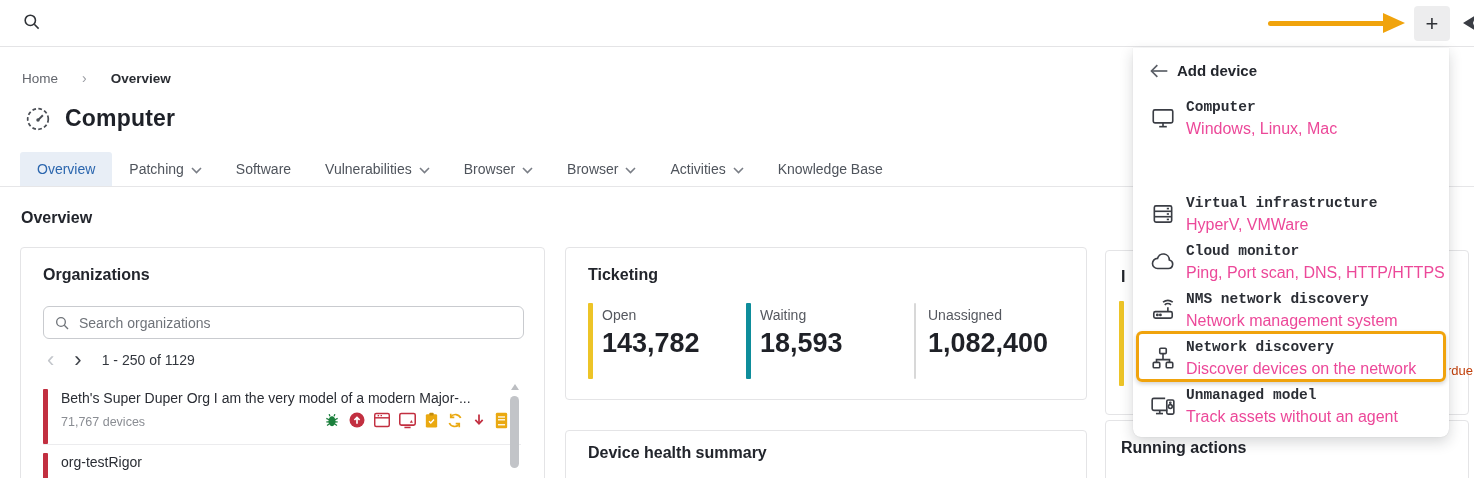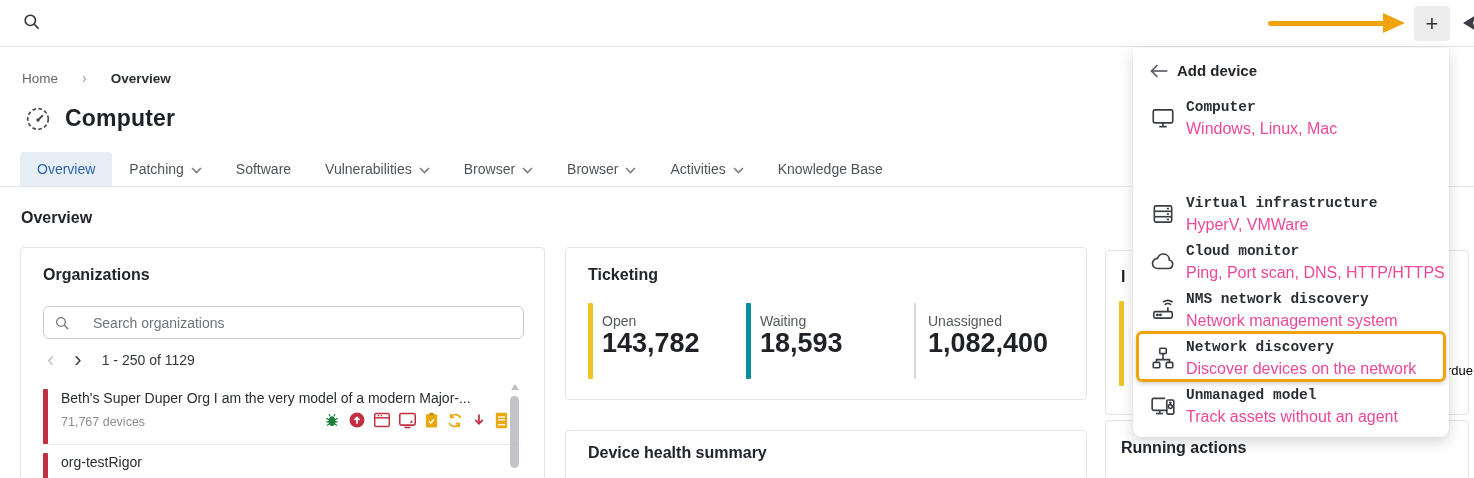--- a/index.html
+++ b/index.html
@@ -44,21 +44,21 @@
   .section-title { position:absolute; top:209px; left:21px; font-size:16px; font-weight:700; color:#22252c; }
 
   
   .card { position:absolute; background:#fff; border:1px solid #e4e4e6; border-radius:4px; }
   .card-title { font-size:16px; font-weight:700; color:#22252c; }
 
   
   #org-card { left:20px; top:247px; width:525px; height:260px; }
   #org-card .card-title { position:absolute; left:22px; top:18px; }
   .org-search { position:absolute; left:22px; top:58px; width:481px; height:33px; border:1px solid #c9cbcf;
-                border-radius:6px; display:flex; align-items:center; padding:0 10px; gap:23px; background:#fff; }
+                border-radius:6px; display:flex; align-items:center; padding:0 10px; gap:9px; background:#fff; }
   .org-search input { border:none; outline:none; flex:1; font-size:14px; color:#4a4e55;
                       font-family:"Liberation Sans", sans-serif; }
   .org-search input::placeholder { color:#6f7379; }
   .org-pagination { position:absolute; left:26px; top:103px; display:flex; align-items:center; gap:20px; }
   .pg-chevron { font-size:22px; line-height:18px; cursor:pointer; font-weight:400; }
   .pg-prev { color:#c3c6cb; }
   .pg-next { color:#3f434a; }
   .pg-range { font-size:14px; color:#33373e; }
   .org-row { position:absolute; left:22px; }
   .org-bar { position:absolute; left:0; top:0; width:5px; border-radius:1px; background:#c22f40; }
@@ -72,32 +72,32 @@
   .org-scroll-arrow { position:absolute; left:1px; top:-4px; width:0; height:0;
                       border-left:4px solid transparent; border-right:4px solid transparent;
                       border-bottom:6px solid #bcbec2; }
 
   
   #ticketing-card { left:565px; top:247px; width:522px; height:153px; }
   #ticketing-card .card-title { position:absolute; left:22px; top:18px; }
   .stat { position:absolute; top:53px; }
   .stat-bar { position:absolute; left:0; top:2px; width:5px; height:76px; border-radius:1px; }
   .stat-bar.thin { width:2px; background:#d8d8d8; }
-  .stat-label { position:absolute; left:14px; top:12px; font-size:14px; color:#55585f; white-space:nowrap;text-align:center; }
+  .stat-label { position:absolute; left:14px; top:6px; font-size:14px; color:#55585f; white-space:nowrap;text-align:center; }
   .stat-value { position:absolute; left:14px; top:27px; font-size:27px; font-weight:600; color:#1f2127; white-space:nowrap; }
 
   
   #health-card { left:565px; top:430px; width:522px; height:80px; }
   #health-card .card-title { position:absolute; left:22px; top:13px; }
 
   
   #issues-card { left:1105px; top:250px; width:364px; height:165px; }
   #issues-card .card-title { position:absolute; left:15px; top:17px; }
   .issues-bar { position:absolute; left:13px; top:50px; width:5px; height:85px; border-radius:1px; background:#EDC427; }
-  .overdue-frag { position:absolute; left:341px; top:112px; font-size:13px; color:#000000; }
+  .overdue-frag { position:absolute; left:341px; top:112px; font-size:13px; color:#c2410c; }
 
   
   #running-card { left:1105px; top:420px; width:364px; height:80px; }
   #running-card .card-title { position:absolute; left:15px; top:18px; }
 
   
   .menu { position:absolute; left:1133px; top:48px; width:316px; height:389px; background:#fff;
           border-radius:0 0 8px 8px; box-shadow:0 5px 14px rgba(30,33,40,.18), 0 0 1px rgba(30,33,40,.18);
           z-index:5; }
   .menu-header { position:absolute; left:16px; top:14px; display:flex; align-items:center; gap:8px; }

